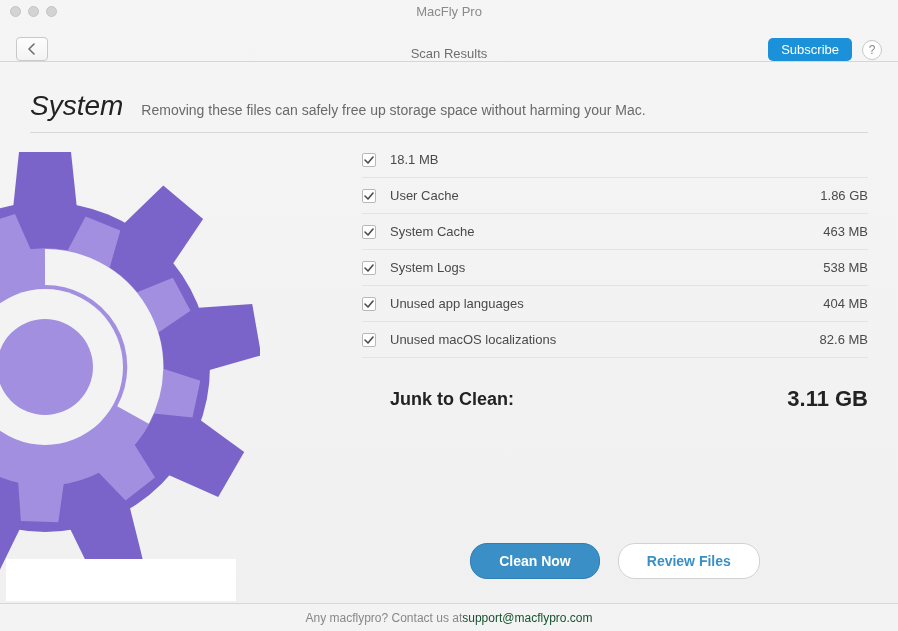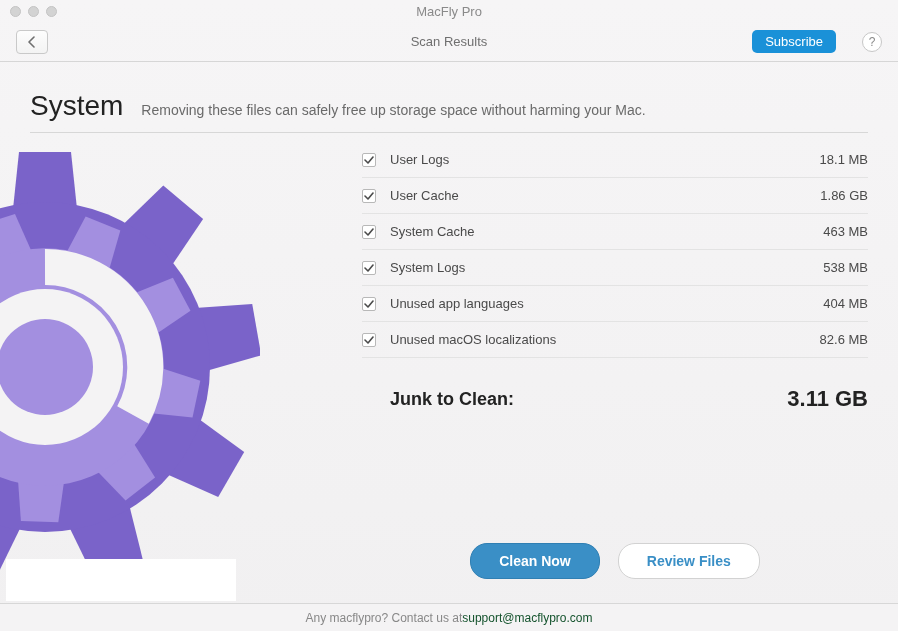--- a/index.html
+++ b/index.html
@@ -2,29 +2,29 @@
 <html><head>
 <meta charset="utf-8">
 <style>
   * { box-sizing: border-box; margin: 0; padding: 0; }
   html, body { width: 898px; height: 631px; font-family: -apple-system, "Helvetica Neue", Arial, sans-serif; background: #ececec; overflow: hidden; }
   .window { width: 898px; height: 631px; background: linear-gradient(#f6f5f6,#f1f0f1); position: relative; }
   .titlebar { height: 22px; display:flex; align-items:center; position:relative; }
   .traffic { display:flex; gap:7px; padding-left:10px; }
   .traffic span { width:11px; height:11px; border-radius:50%; background:#d3d3d3; border:1px solid #c4c4c4; }
   .titlebar-title { position:absolute; left:50%; transform:translateX(-50%); font-size:13px; color:#8a8a8a; }
-  .toolbar { height:40px; display:flex; align-items:center; padding:0 16px; position:relative; border-bottom:1px solid #d6d6d6; }
+  .toolbar { height:40px; display:flex; align-items:flex-end; padding:0 16px; position:relative; border-bottom:1px solid #d6d6d6; }
   .back-btn { width:32px; height:24px; border:1px solid #c9c9c9; border-radius:4px; background:linear-gradient(#fdfdfd,#f3f3f3); display:flex; align-items:center; justify-content:center; cursor:pointer; }
   .subtitle { position:absolute; left:50%; transform:translateX(-50%); font-size:13px; color:#6f6f6f; }
-  .toolbar-right { margin-left:auto; display:flex; align-items:center; gap:26px; }
+  .toolbar-right { margin-left:auto; display:flex; align-items:center; gap:10px; }
   .subscribe-btn { background:#1a91d8; color:#fff; font-size:13px; border:none; border-radius:5px; padding:4px 13px; cursor:pointer; font-weight:500; }
   .help-btn { width:20px; height:20px; border-radius:50%; border:1px solid #c7c7c7; background:#fff; color:#8a8a8a; font-size:12px; display:flex; align-items:center; justify-content:center; cursor:pointer; }
   .content { position:relative; height:calc(631px - 22px - 40px - 28px); overflow:hidden; }
   .header-row { display:flex; align-items:baseline; padding:28px 30px 10px 30px; gap:18px; }
-  .section-title { font-size:28px; font-weight:400; color:#222; }
+  .section-title { font-size:28px; font-weight:400; color:#222;font-style:italic; }
   .section-desc { font-size:14px; color:#6a6a6a; }
   .hr { border:none; border-top:1px solid #d7d7d7; margin:0 30px; }
   .gear-wrap { position:absolute; left:-170px; top:90px; width:430px; height:430px; pointer-events:none; }
   .list { position:absolute; left:362px; right:30px; top:80px; }
   .row { display:flex; align-items:center; height:36px; border-bottom:1px solid #e3e3e3; font-size:13px; color:#4a4a4a; }
   .row .cb { width:14px; height:14px; border:1px solid #b8b8b8; border-radius:2px; background:#fff; display:flex; align-items:center; justify-content:center; margin-right:14px; cursor:pointer; flex-shrink:0; }
   .row .cb svg { width:10px; height:10px; }
   .row .label { flex:1; }
   .row .size { color:#4a4a4a; }
   .total-row { display:flex; align-items:center; margin-top:28px; padding-left:28px; }
@@ -108,21 +108,20 @@
       </svg>
     </div>
 
     <div class="list" id="list-mount">
         <div class="row">
           <div class="cb">
             <svg viewBox="0 0 10 10">
               <path d="M1 5 L4 8 L9 2" stroke="#4a4a4a" stroke-width="1.6" fill="none" stroke-linecap="round" stroke-linejoin="round"></path>
             </svg>
           </div>
-          <div class="label">User Logs</div>
           <div class="size">18.1 MB</div>
         </div>
         <div class="row">
           <div class="cb">
             <svg viewBox="0 0 10 10">
               <path d="M1 5 L4 8 L9 2" stroke="#4a4a4a" stroke-width="1.6" fill="none" stroke-linecap="round" stroke-linejoin="round"></path>
             </svg>
           </div>
           <div class="label">User Cache</div>
           <div class="size">1.86 GB</div>

